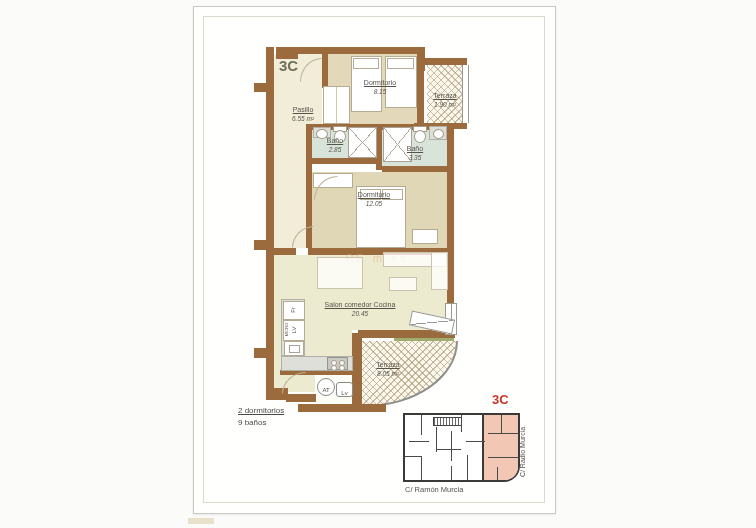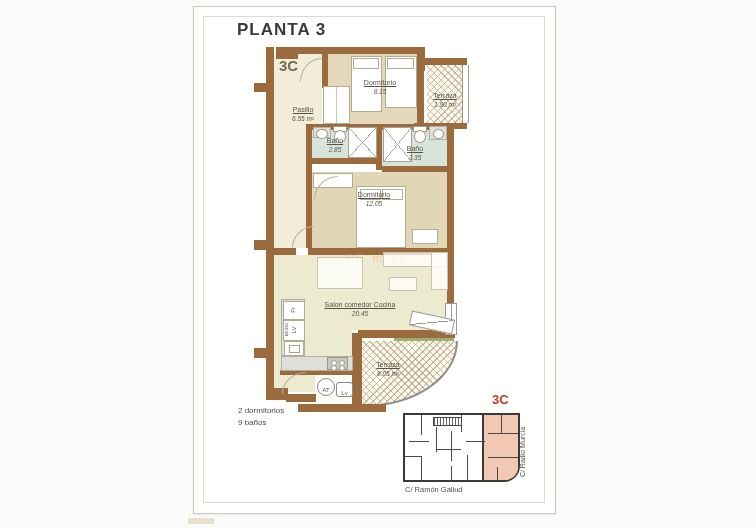--- a/index.html
+++ b/index.html
@@ -37,21 +37,20 @@
 </style>
 </head>
 <body>
 
 <div id="canvas">
 
   <div class="abs paper" style="left:193px;top:6px;width:361px;height:506px;"></div>
   <div class="abs frame" style="left:203px;top:16px;width:340px;height:485px;"></div>
   <div class="abs" style="left:188px;top:518px;width:26px;height:6px;background:#d8cba6;opacity:.55;"></div>
 
-  <div class="abs" style="left:237px;top:20px;font-size:17px;letter-spacing:1px;color:#3a3a38;font-weight:600;">PLANTA 3</div>
 
   <div class="fill cream" style="left:274px;top:54px;width:48px;height:70px;"></div>
   <div class="fill cream" style="left:274px;top:124px;width:32px;height:124px;"></div>
   <div class="fill tan" style="left:328px;top:54px;width:89px;height:70px;"></div>
   <div class="fill hatch" style="left:427px;top:65px;width:35px;height:58px;"></div>
   <div class="fill" style="left:462px;top:65px;width:5px;height:58px;border-left:1px solid #9a9a92;border-right:1px solid #9a9a92;"></div>
   <div class="fill bath" style="left:312px;top:130px;width:64px;height:28px;"></div>
   <div class="fill bath" style="left:382px;top:130px;width:65px;height:36px;"></div>
   <div class="fill tan2" style="left:312px;top:172px;width:135px;height:76px;"></div>
   <div class="fill salon" style="left:274px;top:255px;width:173px;height:75px;"></div>
@@ -181,21 +180,21 @@
   </div>
   <div class="lbl" style="left:312px;top:301px;width:96px;">
     <span class="rname">Salon comedor Cocina</span>
     <span class="rarea">20.45</span>
   </div>
   <div class="lbl" style="left:366px;top:361px;width:44px;">
     <span class="rname">Terraza</span>
     <span class="rarea">8.05 m²</span>
   </div>
 
-  <div class="abs" style="left:238px;top:406px;font-size:8px;color:#4a4a46;">2 dormitorios</div>
+  <div class="abs" style="left:238px;top:406px;font-size:8px;color:#4a4a46;text-decoration:underline;">2 dormitorios</div>
   <div class="abs" style="left:238px;top:418px;font-size:8px;color:#4a4a46;">9 baños</div>
 
   <div class="abs" style="left:492px;top:392px;font-size:13px;font-weight:700;color:#c5372b;">3C</div>
 
   <div class="abs" style="left:403px;top:413px;width:117px;height:69px;border:2px solid #3a3a38;background:#fff;border-radius:0 0 16px 0;box-sizing:border-box;">
     <div class="abs" style="right:0;top:0;width:36px;height:65px;background:#f2c8b5;border-left:2px solid #3a3a38;border-radius:0 0 13px 0;box-sizing:border-box;"></div>
     <div class="abs" style="left:28px;top:2px;width:27px;height:7px;border:1px solid #444;background:repeating-linear-gradient(90deg,#666 0,#666 1px,transparent 1px,transparent 3px);"></div>
     <div class="partition" style="left:16px;top:0;width:1px;height:20px;"></div>
     <div class="partition" style="left:31px;top:12px;width:1px;height:25px;"></div>
     <div class="partition" style="left:4px;top:26px;width:20px;height:1px;"></div>
@@ -206,16 +205,16 @@
     <div class="partition" style="left:56px;top:0;width:1px;height:17px;"></div>
     <div class="partition" style="left:46px;top:51px;width:1px;height:14px;"></div>
     <div class="partition" style="left:61px;top:26px;width:19px;height:1px;"></div>
     <div class="partition" style="left:62px;top:40px;width:1px;height:25px;"></div>
     <div class="partition" style="left:83px;top:18px;width:30px;height:1px;"></div>
     <div class="partition" style="left:83px;top:42px;width:30px;height:1px;"></div>
     <div class="partition" style="left:96px;top:0;width:1px;height:19px;"></div>
     <div class="partition" style="left:92px;top:52px;width:1px;height:13px;"></div>
   </div>
 
-  <div class="abs" style="left:405px;top:485px;width:80px;font-size:7.5px;color:#55514c;">C/ Ramón Gallud</div>
+  <div class="abs" style="left:405px;top:485px;width:80px;font-size:7.5px;color:#55514c;">C/ Ramón Murcia</div>
   <div class="abs" style="left:489px;top:447px;width:70px;height:10px;text-align:center;font-size:7px;color:#55514c;transform:rotate(-90deg);">C/ Radio Murcia</div>
 
 </div>
 
 </body></html>

